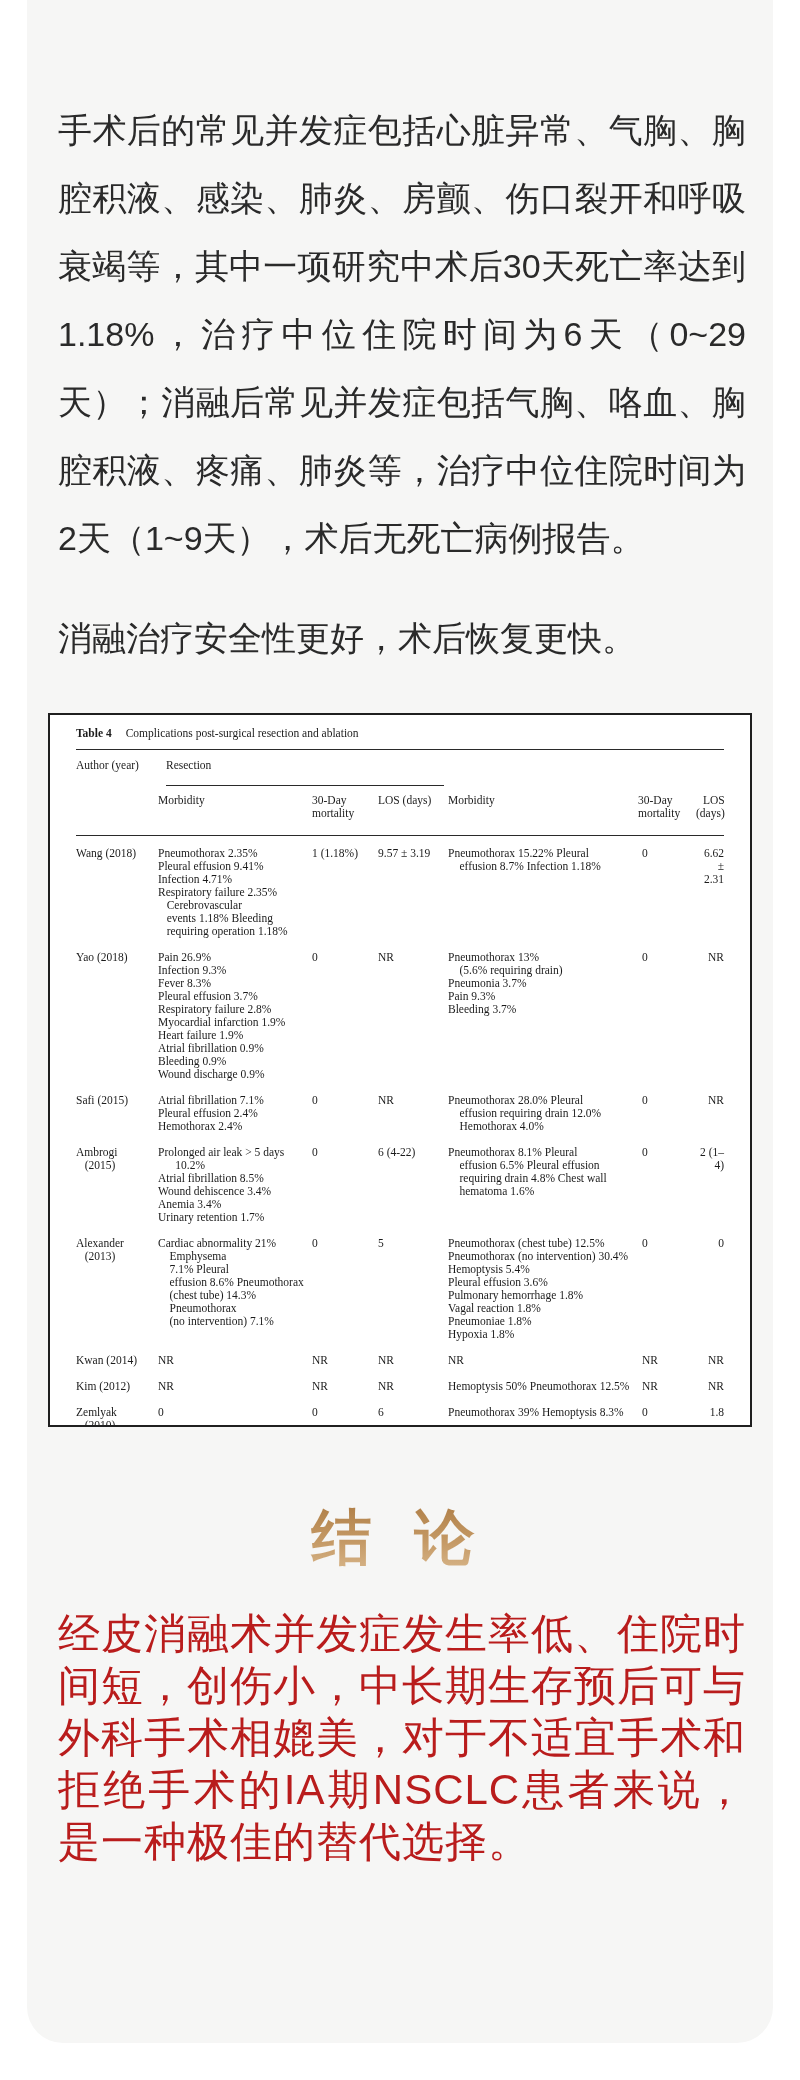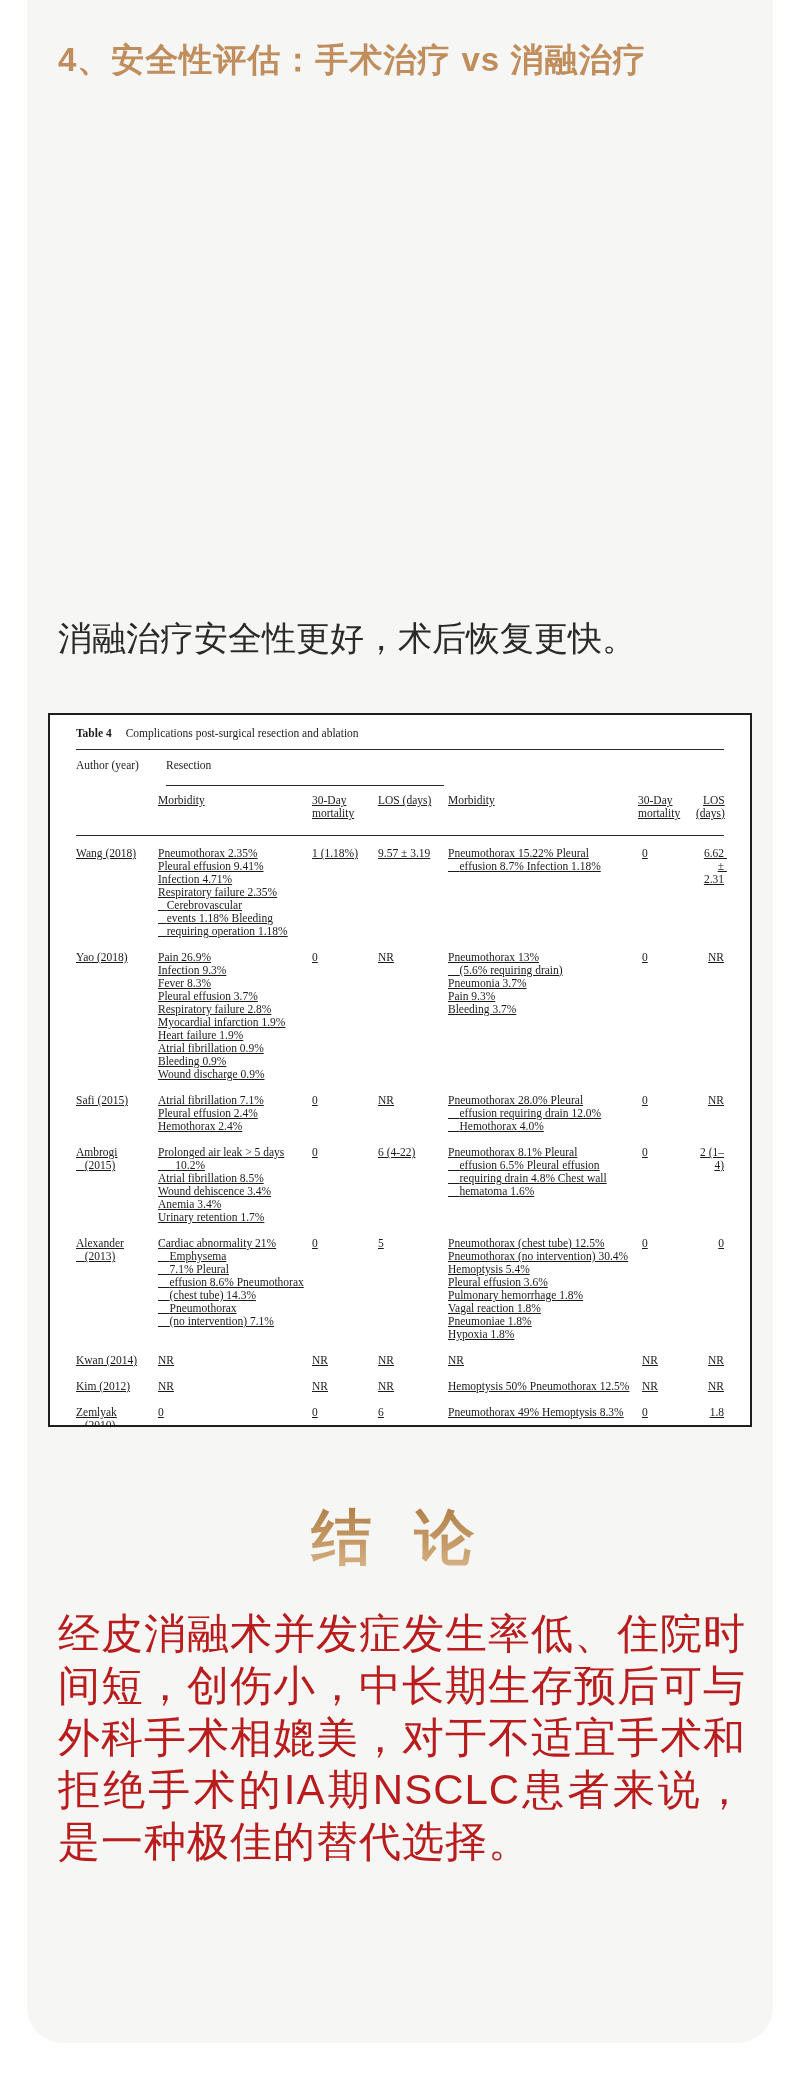--- a/index.html
+++ b/index.html
@@ -39,21 +39,20 @@
   .tbl-pad{padding:12px 26px 0 26px;}
   .tbl-title{white-space:nowrap;}
   .tbl-title b{font-weight:bold;margin-right:14px;}
   .rule{border:0;border-top:1.6px solid #2a2a2a;margin:9px 0 0 0;}
   .rule.thick{border-top-width:1.8px;}
 
   .grid7{
     display:grid;
     grid-template-columns:78px 150px 62px 66px 186px 54px 1fr;
     column-gap:4px;
-    text-decoration:underline;
   }
   .grid3{
     display:grid;
     grid-template-columns:78px 278px 1fr;
     column-gap:12px;
   }
   .grp{padding-top:9px;}
   .grp .grp-label{display:block;padding-bottom:13px;}
   .grp.underlined .grp-label{border-bottom:1.4px solid #2a2a2a;}
   .subhead{padding-top:8px;padding-bottom:6px;}
@@ -76,22 +75,22 @@
     position:absolute;left:31px;right:27px;top:1608px;
     font-size:42px;line-height:52px;color:#b91c1c;letter-spacing:1px;
     text-align:justify;
   }
 </style>
 </head>
 <body>
 
 <div class="card">
 
-  <div class="sec-heading">4、安全性评估：手术治疗 vs 消融治疗</div>
-
+
+  <div class="body-para">手术后的常见并发症包括心脏异常、气胸、胸腔积液、感染、肺炎、房颤、伤口裂开和呼吸衰竭等，其中一项研究中术后30天死亡率达到1.18%，治疗中位住院时间为6天（0~29天）；消融后常见并发症包括气胸、咯血、胸腔积液、疼痛、肺炎等，治疗中位住院时间为2天（1~9天），术后无死亡病例报告。</div>
 
   <div class="body-para2">消融治疗安全性更好，术后恢复更快。</div>
 
   <div class="tablefig">
     <div class="tbl-pad">
 
       <div class="tbl-title">
         <b>Table 4</b><span>Complications post-surgical resection and ablation</span>
       </div>
       <hr class="rule thick">
@@ -231,21 +230,21 @@
     <div class="cell col-mort-abl">NR</div>
     <div class="cell col-los-abl">NR</div>
   </div>
 
   <div class="grid7">
     <div class="cell">Zemlyak
    (2010)</div>
     <div class="cell">0</div>
     <div class="cell">0</div>
     <div class="cell col-los-res">6</div>
-    <div class="cell">Pneumothorax 49% Hemoptysis 8.3%</div>
+    <div class="cell">Pneumothorax 39% Hemoptysis 8.3%</div>
     <div class="cell col-mort-abl">0</div>
     <div class="cell col-los-abl">1.8</div>
   </div>
 </div>
 
     </div>
   </div>
 
   <div class="conclusion-title">结 论</div>
 

